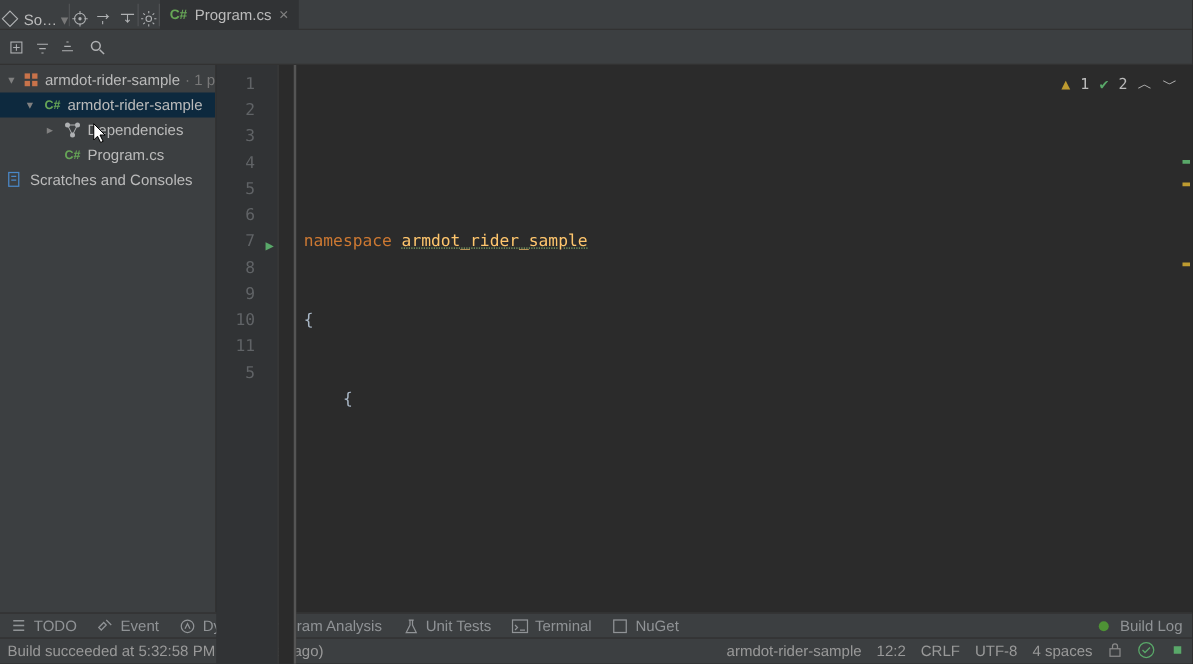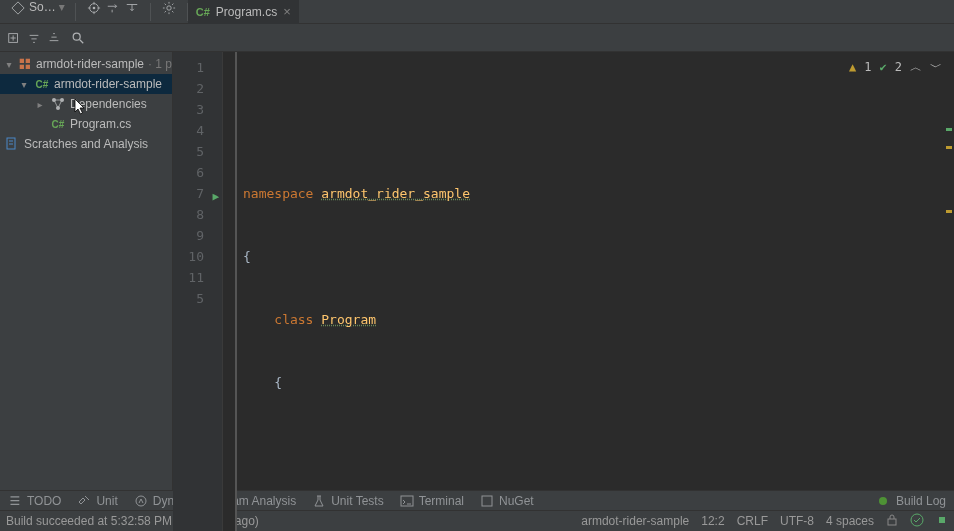--- a/index.html
+++ b/index.html
@@ -1,20 +1,20 @@
 <!DOCTYPE html>
 <html><head>
 <meta charset="utf-8">
 <style>
   * { margin:0; padding:0; box-sizing:border-box; }
   html,body { width:954px; height:531px; font-family:"Segoe UI",Arial,sans-serif; font-size:12px; background:#2b2b2b; color:#bbbbbb; overflow:hidden; }
   .ui { display:flex; flex-direction:column; height:531px; }
   
   .toolbar { height:24px; background:#3c3f41; display:flex; align-items:center; border-bottom:1px solid #323232; }
-  .toolbar .seg { display:flex; align-items:flex-start; gap:3px; padding:0 10px; height:100%; }
+  .toolbar .seg { display:flex; align-items:flex-end; gap:3px; padding:0 0; height:100%; }
   .toolbar .sep { width:1px; height:18px; background:#4f5254; }
   .icon { width:16px; height:16px; display:inline-flex; align-items:center; justify-content:center; color:#afb1b3; }
   .icon svg { width:14px; height:14px; }
   .tab { display:flex; align-items:center; gap:6px; padding:0 8px; height:24px; background:#313335; }
   .tab .lang { color:#67a657; font-size:11px; font-weight:bold; }
   .tab .name { color:#bbb; }
   .tab .close { color:#808080; font-size:13px; line-height:1; }
   
   .toolbar2 { height:28px; background:#3c3f41; display:flex; align-items:center; gap:4px; padding:0 6px; border-bottom:1px solid #323232; }
   
@@ -176,21 +176,21 @@
           <span class="nodeicon csicon">C#</span>
           <span class="label">Program.cs</span>
         </div>
         <div class="node pad1">
           <span class="nodeicon">
               <svg viewBox="0 0 16 16">
                 <rect x="3" y="2" width="8" height="11" fill="none" stroke="#4a88c7"></rect>
                 <path d="M5 5h4M5 8h4" stroke="#4a88c7"></path>
               </svg>
             </span>
-          <span class="label">Scratches and Analysis</span>
+          <span class="label">Scratches and Consoles</span>
         </div>
       </div>
       <svg class="cursor" viewBox="0 0 12 18">
           <path d="M1 1 L1 14 L4 11 L6.5 16 L8.5 15 L6 10 L10 10 Z" fill="#fff" stroke="#000" stroke-width="0.8"></path>
         </svg>
     </div>
 
     <div class="editor">
       <div class="ed-body">
         <div class="gutter">
@@ -207,21 +207,20 @@
             <div>11</div>
             <div>5</div>
           <span class="run-glyph">▶</span>
         </div>
         <div class="fold"></div>
         <div class="code">
           <div class="curline"></div>
           <div class="codeline"></div>
           <div class="codeline"><span class="kw">namespace </span><span class="mth und">armdot_rider_sample</span></div>
           <div class="codeline"><span class="pn">{</span></div>
-          <div class="codeline"><span>    </span><span class="kw">class </span><span class="mth und">Program</span></div>
           <div class="codeline"><span class="pn">    {</span></div>
           
           
           
           
           
 
           <div class="wtray">
             <span class="warn">▲</span><span>1</span>
             <span class="ok">✔</span><span>2</span>
@@ -244,21 +243,21 @@
     <div class="tool">
         <span class="ti">☰</span>
         <span>TODO</span>
       </div>
     <div class="tool">
         <span class="ti">
           <svg viewBox="0 0 14 14">
             <path d="M2 8l4-4 2 2-4 4zM8 2l4 4" stroke="#909396" fill="none"></path>
           </svg>
         </span>
-        <span>Unit</span>
+        <span>Event</span>
       </div>
     <div class="tool">
         <span class="ti">
           <svg viewBox="0 0 14 14">
             <circle cx="7" cy="7" r="5" fill="none" stroke="#909396"></circle>
             <path d="M5 9l2-4 2 4" stroke="#909396" fill="none"></path>
           </svg>
         </span>
         <span>Dynamic Program Analysis</span>
       </div>

